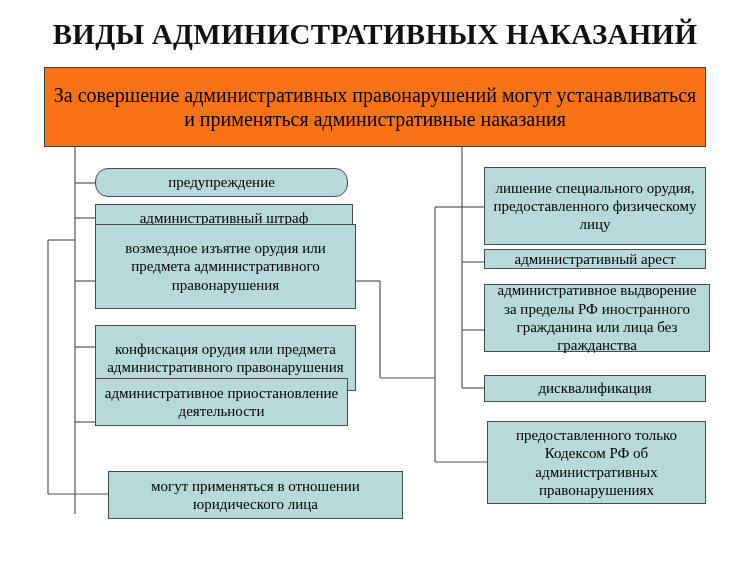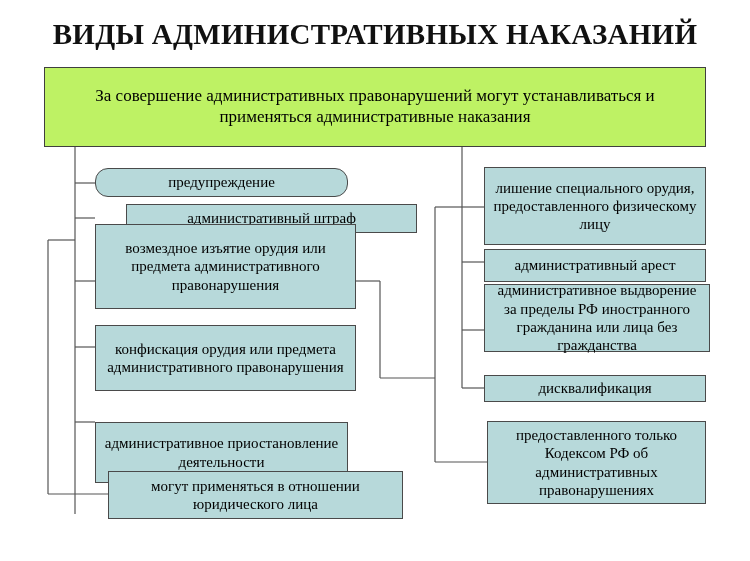--- a/index.html
+++ b/index.html
@@ -41,22 +41,22 @@
     display: flex;
     align-items: center;
     justify-content: center;
     text-align: center;
     font-family: "Liberation Serif", serif;
     line-height: 1.22;
     padding: 2px 6px;
   }
   .box span { display: block; width: 100%; }
   .root {
-    background: #bef264;
-    font-size: 17px;
+    background: #f97316;
+    font-size: 20px;
     border: 1px solid #3f3f3f;
   }
   .node { font-size: 15px; }
   svg.lines {
     position: absolute;
     left: 0; top: 0;
     width: 750px;
     height: 561px;
     pointer-events: none;
   }
@@ -102,45 +102,45 @@
   </svg>
 
   <div class="box root" style="left:44px; top:67px; width:662px; height:80px;">
     <span>За совершение административных правонарушений могут устанавливаться и применяться административные наказания</span>
   </div>
 
   <div class="box node" style="left:95px; top:168px; width:253px; height:29px;border-radius:13px;">
     <span>предупреждение</span>
   </div>
 
-  <div class="box node" style="left:95px; top:204px; width:291px; height:29px;margin-left:31px;">
+  <div class="box node" style="left:95px; top:204px; width:258px; height:29px;">
     <span>административный штраф</span>
   </div>
 
   <div class="box node" style="left:95px; top:224px; width:261px; height:85px;justify-content:flex-end;">
     <span>возмездное изъятие орудия или предмета административного правонарушения</span>
   </div>
 
   <div class="box node" style="left:95px; top:325px; width:261px; height:66px;">
     <span>конфискация орудия или предмета административного правонарушения</span>
   </div>
 
-  <div class="box node" style="left:95px; top:422px; width:253px; height:61px;">
+  <div class="box node" style="left:95px; top:378px; width:253px; height:48px;">
     <span>административное приостановление деятельности</span>
   </div>
 
   <div class="box node" style="left:108px; top:471px; width:295px; height:48px;">
     <span>могут применяться в отношении юридического лица</span>
   </div>
 
   <div class="box node" style="left:484px; top:167px; width:222px; height:78px;">
     <span>лишение специального орудия, предоставленного физическому лицу</span>
   </div>
 
-  <div class="box node" style="left:484px; top:249px; width:222px; height:33px;">
+  <div class="box node" style="left:484px; top:249px; width:222px; height:20px;">
     <span>административный арест</span>
   </div>
 
   <div class="box node" style="left:484px; top:284px; width:226px; height:68px;">
     <span>административное выдворение за пределы РФ иностранного гражданина или лица без гражданства</span>
   </div>
 
   <div class="box node" style="left:484px; top:375px; width:222px; height:27px;text-align:center;">
     <span>дисквалификация</span>
   </div>

